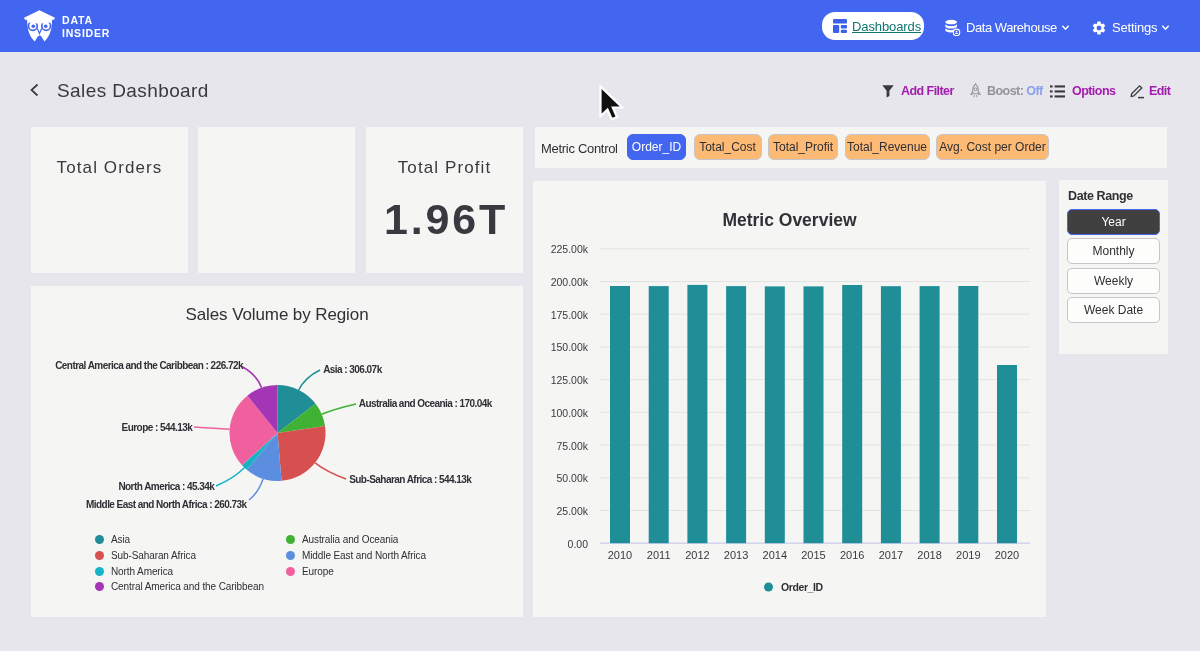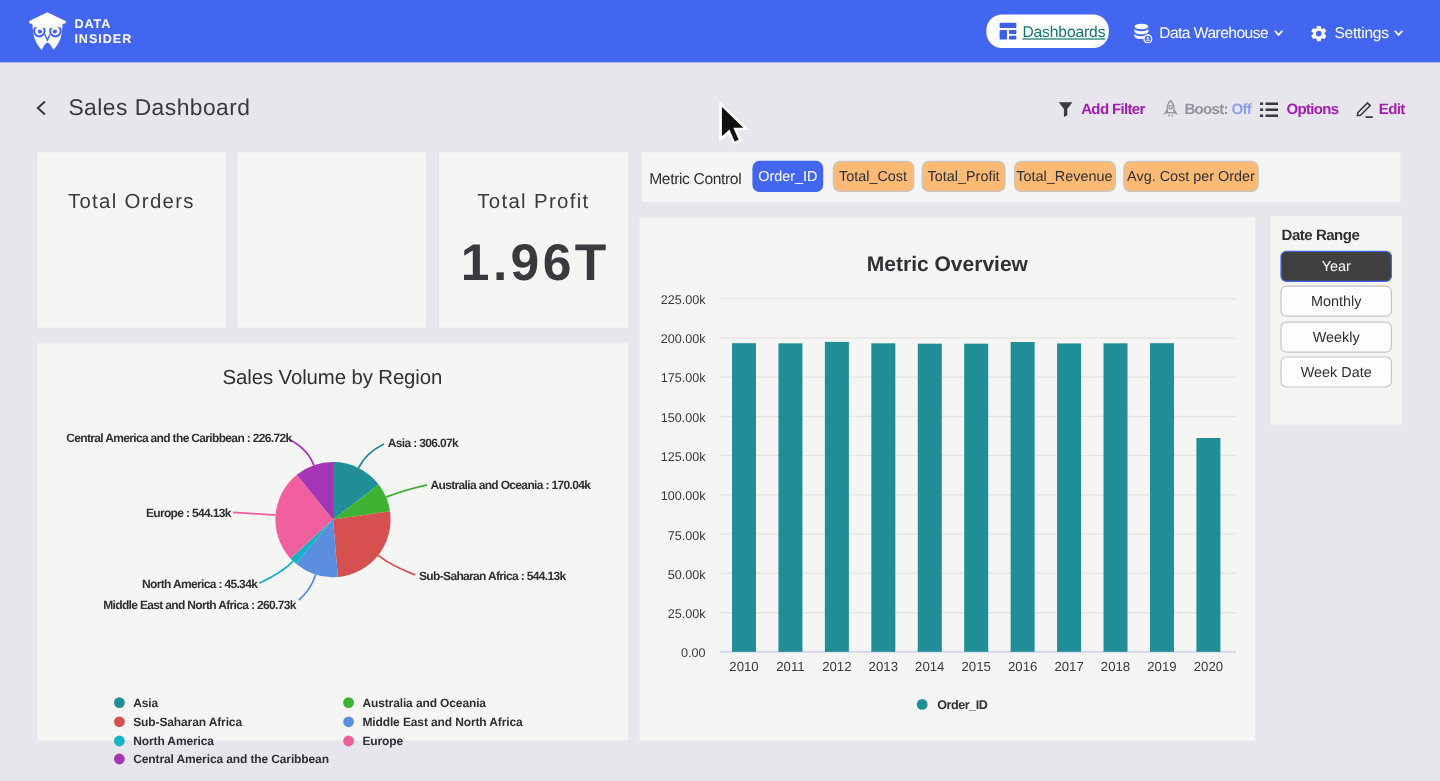--- a/index.html
+++ b/index.html
@@ -29,21 +29,21 @@
   
   #piecard { position:absolute; left:31px; top:286px; width:492px; height:331px; background:#f5f5f3; }
   #barcard { position:absolute; left:533px; top:181px; width:513px; height:436px; background:#f5f5f3; }
   #datecard { position:absolute; left:1059px; top:180px; width:109px; height:174px; background:#f5f5f3; }
   #piecard h3 { text-align:center; margin-top:19px; font-size:17px; font-weight:500; letter-spacing:-0.1px; color:#303036; }
   #barcard h3 { text-align:center; margin-top:29px; font-size:17.5px; font-weight:700; color:#303036; }
   #datecard .dlabel { position:absolute; left:9px; top:9px; font-size:12.5px; font-weight:700; letter-spacing:-0.4px; color:#2f2f35; }
   .dbtn { position:absolute; left:8px; width:93px; height:26px; border:1px solid #c6c6ca; border-radius:5px; background:#fdfdfc; font-size:12px; color:#2f2f35; display:flex; align-items:center; justify-content:center; }
   .dbtn.sel { background:#404040; border-color:#4266f0; color:#fff; }
   
-  .leg { position:absolute; font-size:10px; font-weight:bold; letter-spacing:-0.1px; color:#2f2f35; display:flex; align-items:flex-start; height:12px;margin-top:48px; }
+  .leg { position:absolute; font-size:10px; font-weight:normal; letter-spacing:-0.1px; color:#2f2f35; display:flex; align-items:center; height:12px; }
   .dot { width:9px; height:9px; border-radius:50%; margin-right:7px; flex:none; }
 </style>
 </head>
 <body>
 
 <div id="header">
   <svg class="abs" style="left:24px;top:10px" width="31" height="34" viewBox="0 0 31 34">
     <path d="M3.2 9 L28 9 C28.3 19.5 25.6 26.5 20.5 31.5 L18 27.5 C17.2 26.2 16.4 25.6 15.6 25.6 C14.8 25.6 13.9 26.3 13.1 27.6 L10.8 31.6 C5.6 26.6 2.9 19.5 3.2 9 Z" fill="#fff"></path>
     <path d="M15.4 0.2 L31 7.8 L30.2 9.6 L15.4 3.4 L0.8 9.6 L0 7.8 Z" fill="#fff"></path>
     <path d="M1 8.1 L15.4 1.9 L30 8.1 L30 9.8 L1 9.8 Z" fill="#fff"></path>

